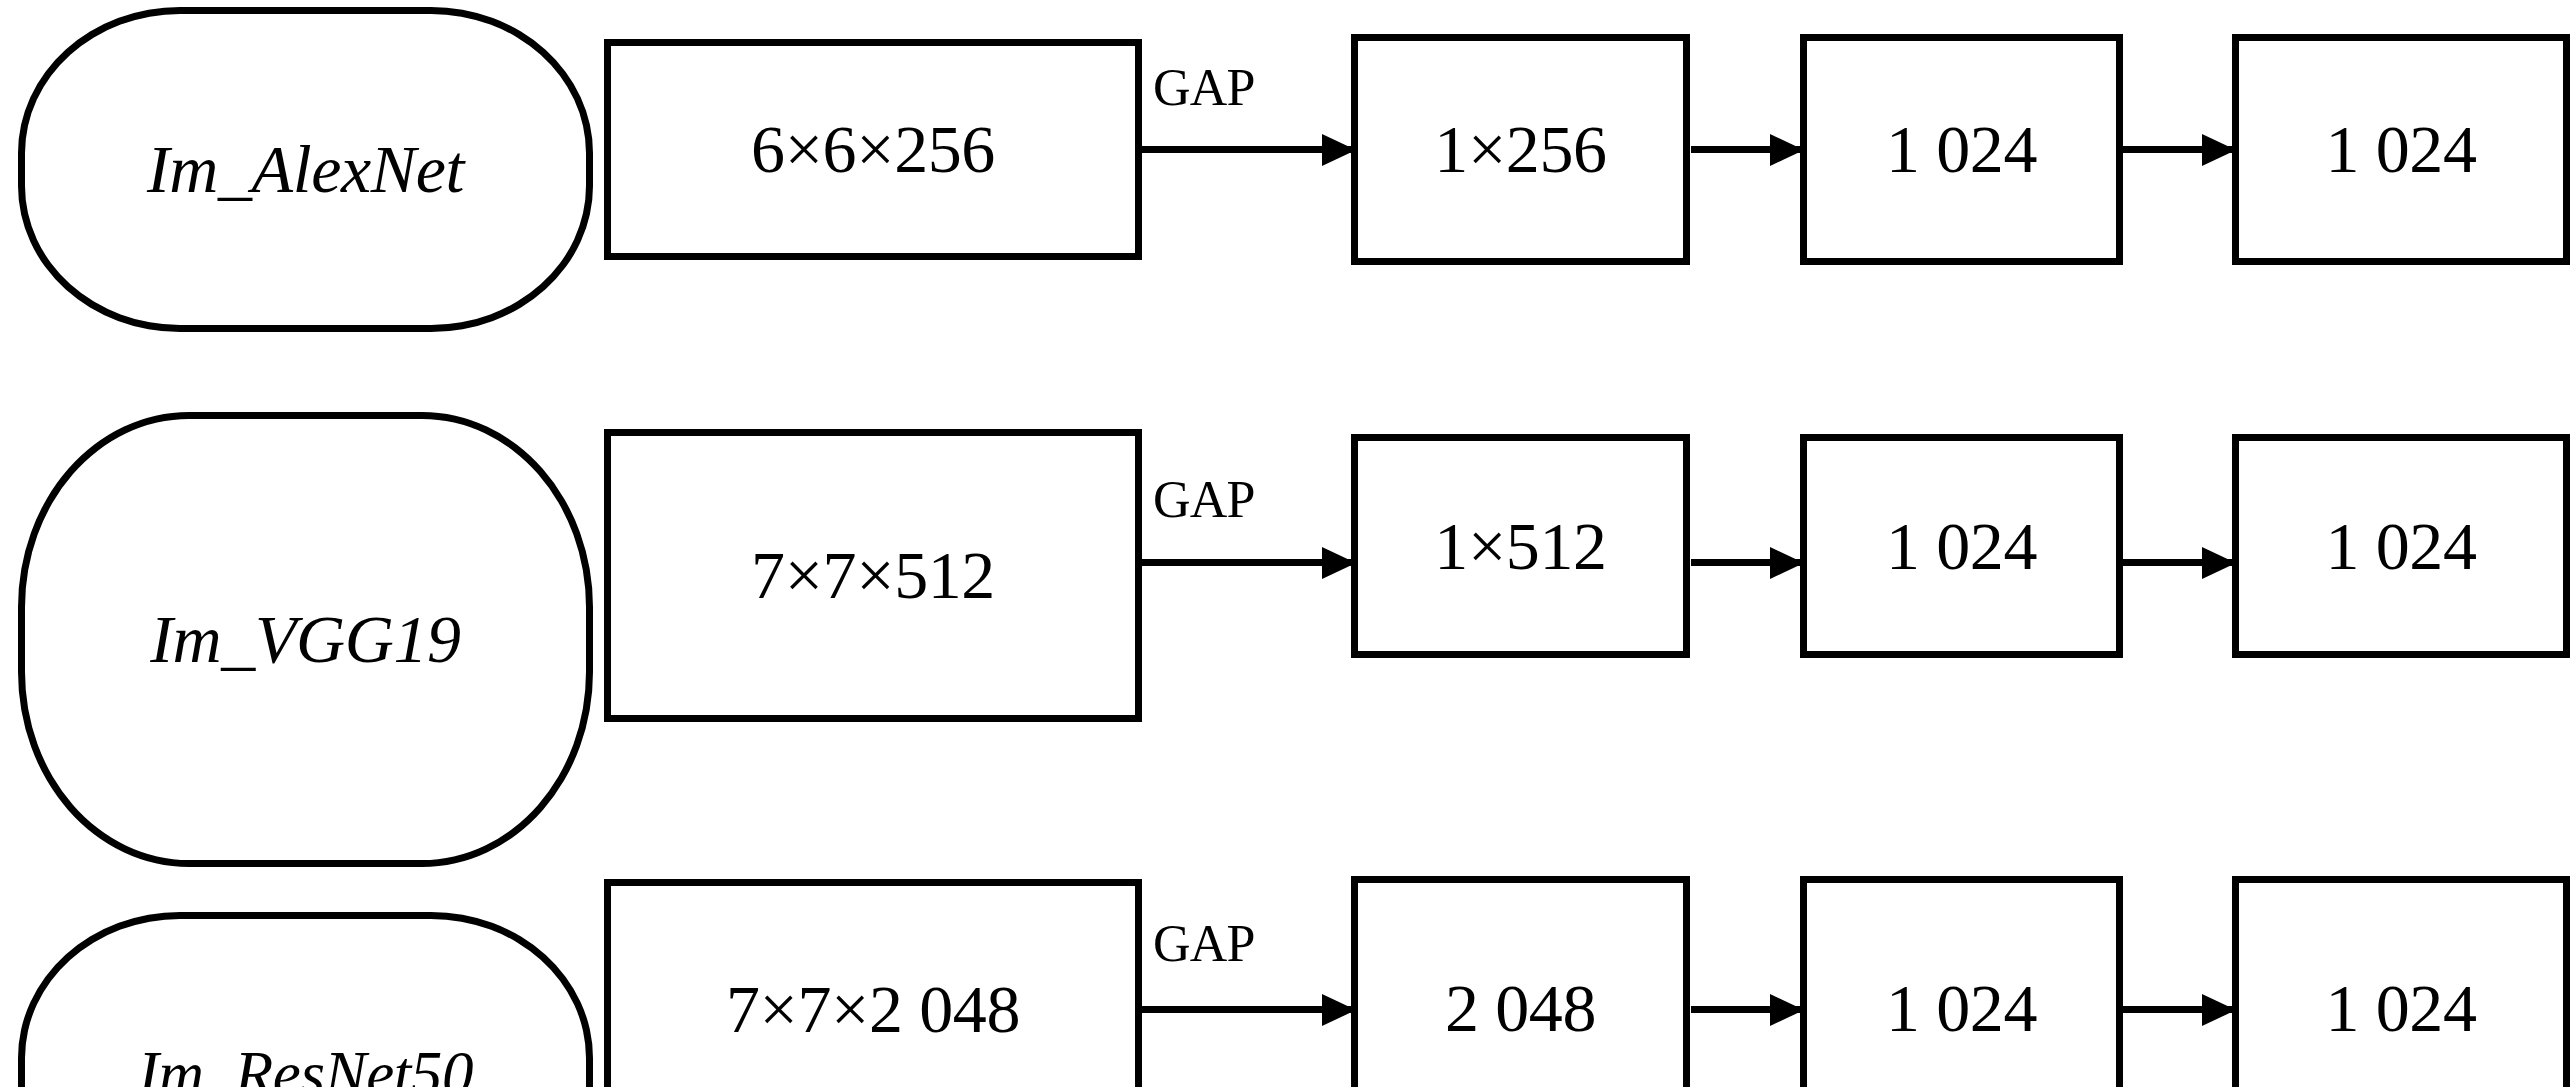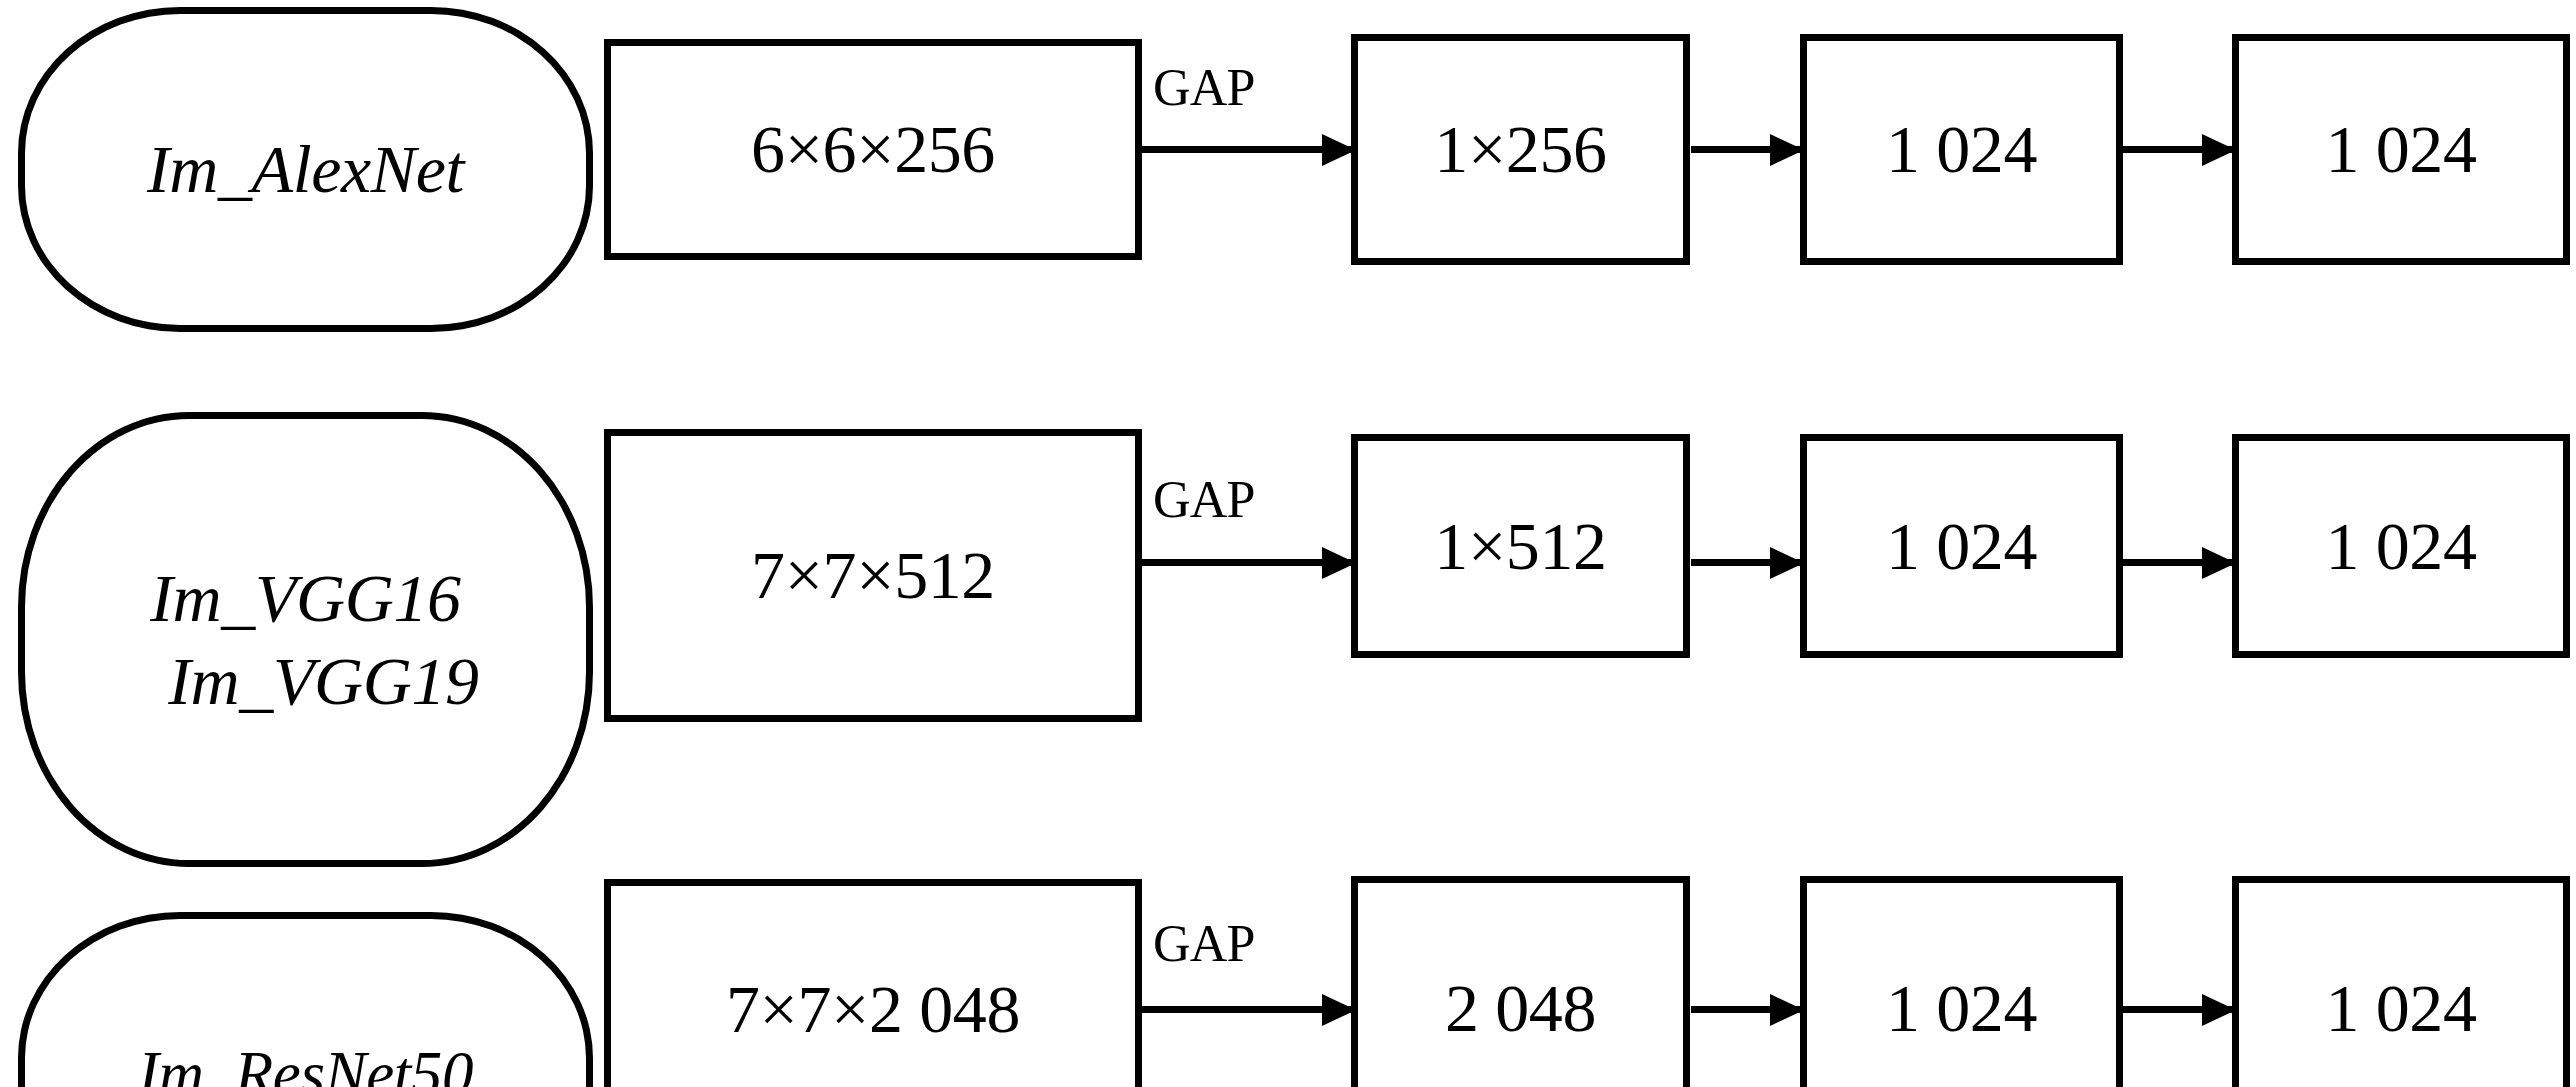--- a/index.html
+++ b/index.html
@@ -178,21 +178,20 @@
     <div class="arrow a-2"></div>
 
     <div class="block fc2">
       <span>1 024</span>
     </div>
   </div>
 
   <div class="row row-2">
 
     <div class="stadium">
-      <div class="stadium-label">Im_VGG16</div>
       <div class="stadium-label">Im_VGG19</div>
     </div>
 
     <div class="block conv">
       <span>7×7×512</span>
     </div>
 
     <div class="gap-label">GAP</div>
     <div class="arrow a-gap"></div>
 

